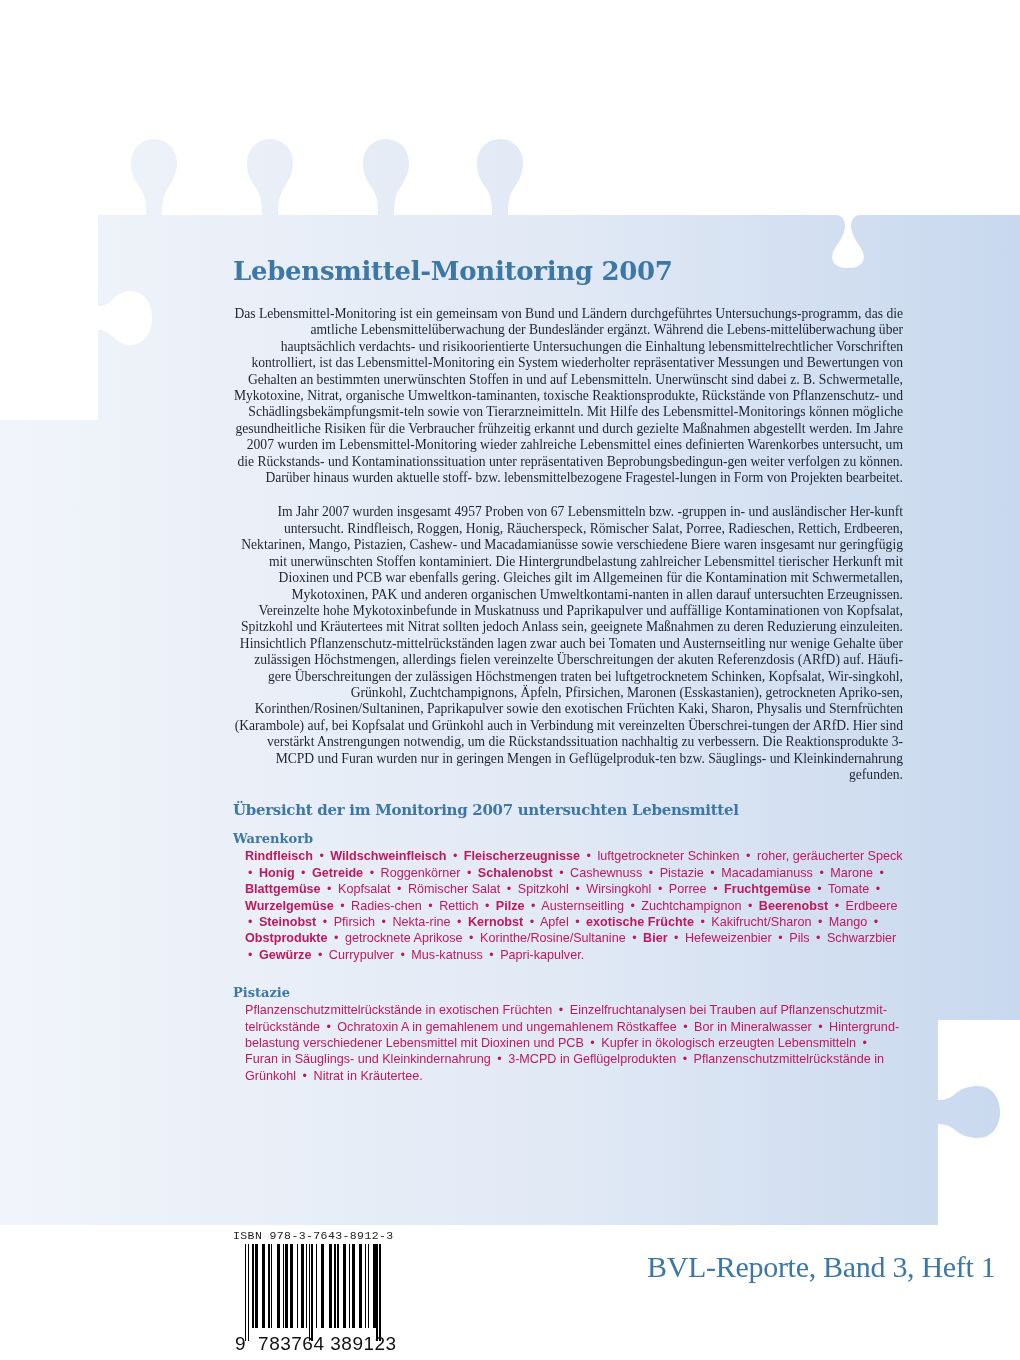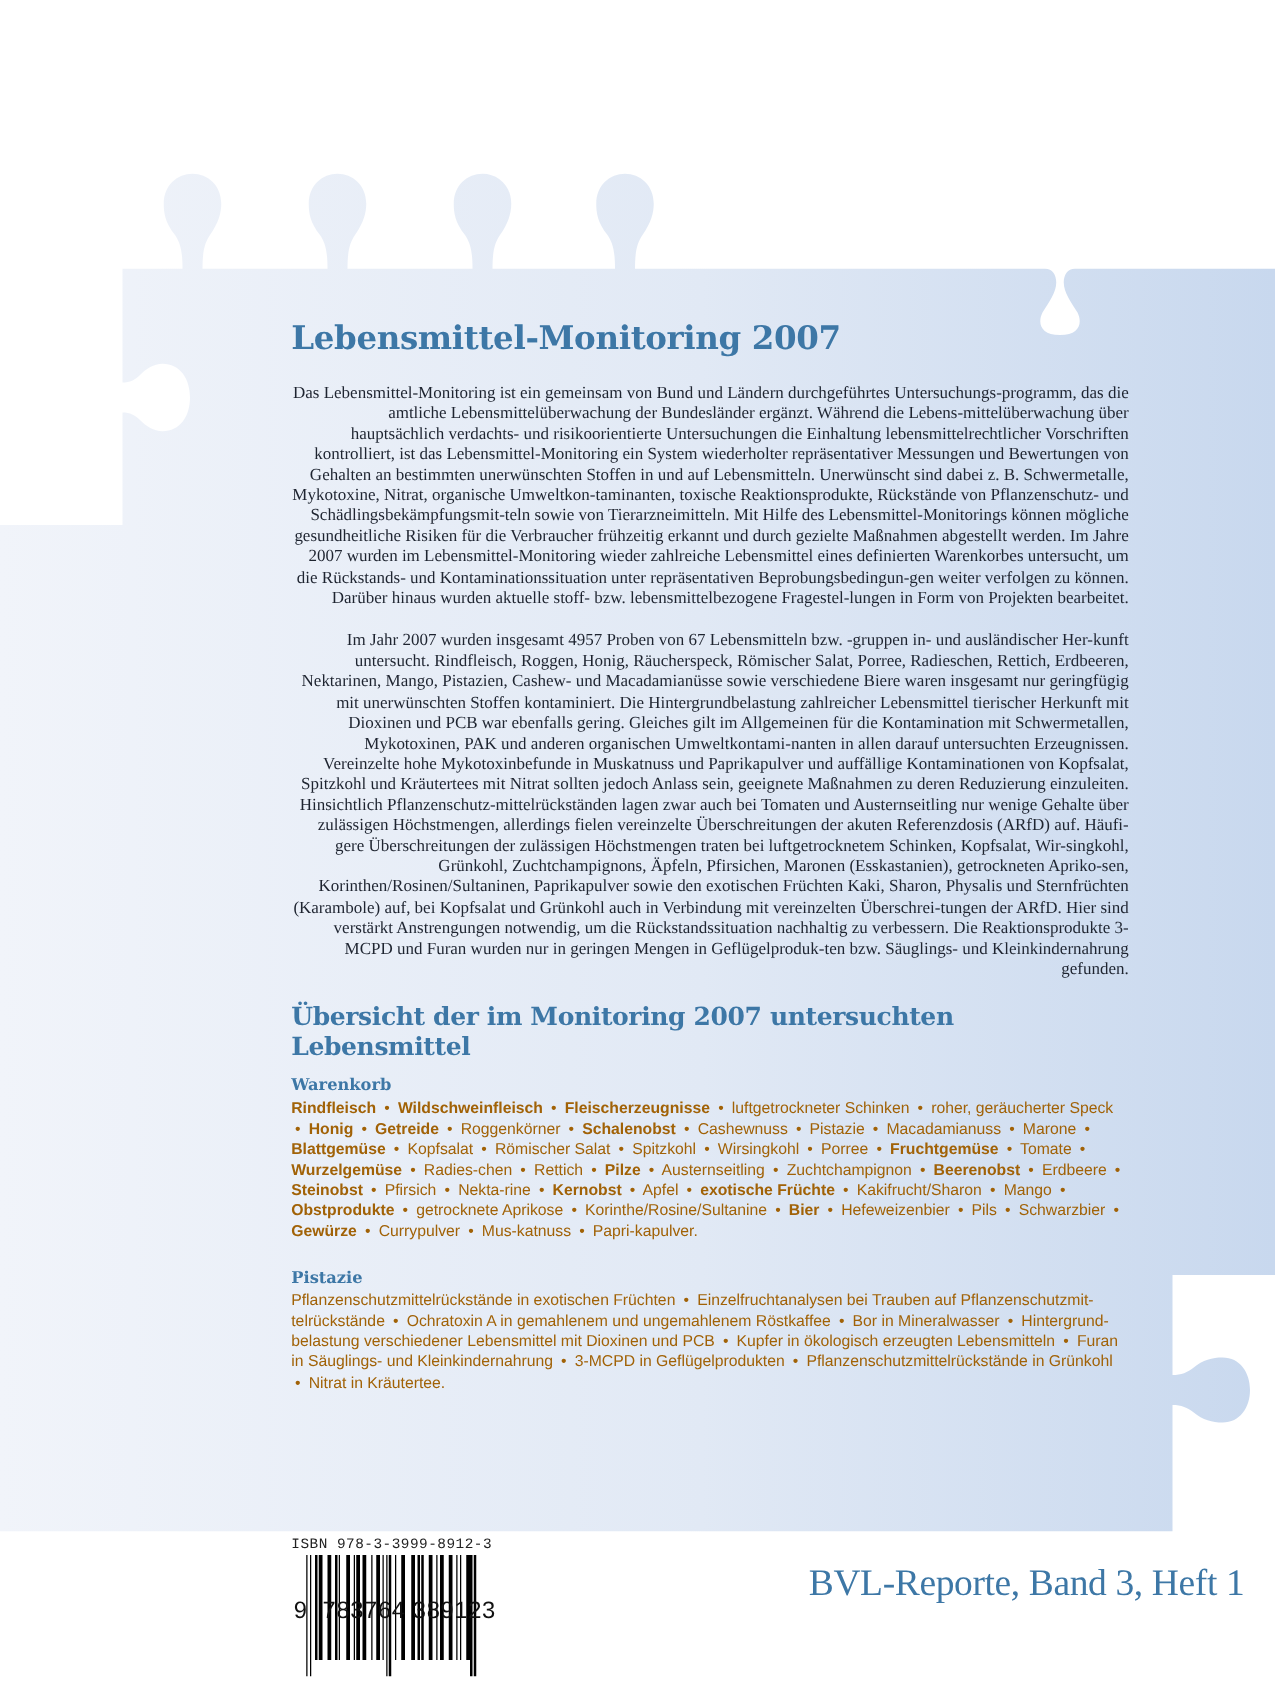--- a/index.html
+++ b/index.html
@@ -1,32 +1,32 @@
 <!DOCTYPE html>
 <html><head>
 <meta charset="utf-8">
 <style>
   html, body { margin:0; padding:0; }
   body { width:1020px; height:1360px; background:#ffffff; position:relative; overflow:hidden; font-family:"DejaVu Serif", serif; }
   #bg { position:absolute; left:0; top:0; width:1020px; height:1360px; }
   .content { position:absolute; left:233px; top:256px; width:670px; color:#1e2430; }
   .title { font-family:"DejaVu Serif", serif; font-size:26px; color:#3d77a6; margin:0 0 20px 0; letter-spacing:-0.3px; }
   .para { font-family:"Liberation Serif", serif; font-size:13.6px; line-height:16.4px; margin:0 0 18px 0; color:#1e2430; text-align:right; }
-  .h2 { font-family:"DejaVu Serif", serif; font-size:20px; color:#3d77a6; margin:18px 0 12px 0; letter-spacing:-0.3px; }
+  .h2 { font-family:"DejaVu Serif", serif; font-size:15px; color:#3d77a6; margin:18px 0 12px 0; letter-spacing:-0.3px; }
   .h3 { font-family:"DejaVu Serif", serif; font-size:13px; color:#3d77a6; margin:0 0 2px 0; }
-  .list { font-family:"Liberation Sans", sans-serif; font-size:12.6px; line-height:16.4px; color:#a16207; margin:0 0 22px 0; }
+  .list { font-family:"Liberation Sans", sans-serif; font-size:12.6px; line-height:16.4px; color:#be185d; margin:0 0 22px 12px; }
   .list b { font-weight:bold; }
   .sep { margin:0 3px; }
   .isbn-block { position:absolute; left:233px; top:1229px; width:190px; }
   .isbn-text { font-family:"Liberation Mono", monospace; font-size:11.5px; color:#222; letter-spacing:0.4px; }
   .barcode { display:flex; height:97px; align-items:flex-start; margin-top:2px; margin-left:12px; }
   .barcode span { display:block; background:#000; height:84px; }
   .barcode span.g { height:97px; }
   .barcode span.w { background:transparent; }
-  .ean { font-family:"Liberation Sans", sans-serif; font-size:19px; color:#111; position:absolute; top:1278px; left:235px; letter-spacing:0.5px; }
+  .ean { font-family:"Liberation Sans", sans-serif; font-size:19px; color:#111; position:absolute; top:1333px; left:235px; letter-spacing:0.5px; }
   .ean .d1 { margin-right:12px; }
   .series { position:absolute; left:647px; top:1250px; font-family:Liberation Serif, serif; font-size:30px; color:#3d77a6; letter-spacing:-0.3px; }
 </style>
 </head>
 <body>
 
 <svg id="bg" width="1020" height="1360" viewBox="0 0 1020 1360">
   <defs>
     <linearGradient id="panelGrad" x1="0" y1="0" x2="1" y2="0">
       <stop offset="0" stop-color="#f1f4fa"></stop>
@@ -57,21 +57,21 @@
   <h2 class="h2">Übersicht der im Monitoring 2007 untersuchten Lebensmittel</h2>
 
   <h3 class="h3">Warenkorb</h3>
   <div class="list" id="warenkorb-list"><b>Rindfleisch</b> <span class="sep">•</span> <b>Wildschweinfleisch</b> <span class="sep">•</span> <b>Fleischerzeugnisse</b> <span class="sep">•</span> <span>luftgetrockneter Schinken</span> <span class="sep">•</span> <span>roher, geräucherter Speck</span> <span class="sep">•</span> <b>Honig</b> <span class="sep">•</span> <b>Getreide</b> <span class="sep">•</span> <span>Roggenkörner</span> <span class="sep">•</span> <b>Schalenobst</b> <span class="sep">•</span> <span>Cashewnuss</span> <span class="sep">•</span> <span>Pistazie</span> <span class="sep">•</span> <span>Macadamianuss</span> <span class="sep">•</span> <span>Marone</span> <span class="sep">•</span> <b>Blattgemüse</b> <span class="sep">•</span> <span>Kopfsalat</span> <span class="sep">•</span> <span>Römischer Salat</span> <span class="sep">•</span> <span>Spitzkohl</span> <span class="sep">•</span> <span>Wirsingkohl</span> <span class="sep">•</span> <span>Porree</span> <span class="sep">•</span> <b>Fruchtgemüse</b> <span class="sep">•</span> <span>Tomate</span> <span class="sep">•</span> <b>Wurzelgemüse</b> <span class="sep">•</span> <span>Radies-chen</span> <span class="sep">•</span> <span>Rettich</span> <span class="sep">•</span> <b>Pilze</b> <span class="sep">•</span> <span>Austernseitling</span> <span class="sep">•</span> <span>Zuchtchampignon</span> <span class="sep">•</span> <b>Beerenobst</b> <span class="sep">•</span> <span>Erdbeere</span> <span class="sep">•</span> <b>Steinobst</b> <span class="sep">•</span> <span>Pfirsich</span> <span class="sep">•</span> <span>Nekta-rine</span> <span class="sep">•</span> <b>Kernobst</b> <span class="sep">•</span> <span>Apfel</span> <span class="sep">•</span> <b>exotische Früchte</b> <span class="sep">•</span> <span>Kakifrucht/Sharon</span> <span class="sep">•</span> <span>Mango</span> <span class="sep">•</span> <b>Obstprodukte</b> <span class="sep">•</span> <span>getrocknete Aprikose</span> <span class="sep">•</span> <span>Korinthe/Rosine/Sultanine</span> <span class="sep">•</span> <b>Bier</b> <span class="sep">•</span> <span>Hefeweizenbier</span> <span class="sep">•</span> <span>Pils</span> <span class="sep">•</span> <span>Schwarzbier</span> <span class="sep">•</span> <b>Gewürze</b> <span class="sep">•</span> <span>Currypulver</span> <span class="sep">•</span> <span>Mus-katnuss</span> <span class="sep">•</span> <span>Papri-kapulver.</span></div>
 
   <h3 class="h3">Pistazie</h3>
   <div class="list" id="projekte-list"><span>Pflanzenschutzmittelrückstände in exotischen Früchten</span> <span class="sep">•</span> <span>Einzelfruchtanalysen bei Trauben auf Pflanzenschutzmit-telrückstände</span> <span class="sep">•</span> <span>Ochratoxin A in gemahlenem und ungemahlenem Röstkaffee</span> <span class="sep">•</span> <span>Bor in Mineralwasser</span> <span class="sep">•</span> <span>Hintergrund-belastung verschiedener Lebensmittel mit Dioxinen und PCB</span> <span class="sep">•</span> <span>Kupfer in ökologisch erzeugten Lebensmitteln</span> <span class="sep">•</span> <span>Furan in Säuglings- und Kleinkindernahrung</span> <span class="sep">•</span> <span>3-MCPD in Geflügelprodukten</span> <span class="sep">•</span> <span>Pflanzenschutzmittelrückstände in Grünkohl</span> <span class="sep">•</span> <span>Nitrat in Kräutertee.</span></div>
 </div>
 
 <div class="isbn-block">
-  <div class="isbn-text">ISBN 978-3-3999-8912-3</div>
+  <div class="isbn-text">ISBN 978-3-7643-8912-3</div>
   <div class="barcode" id="barcode">
       <span class="g" style="width: 1.45px;"></span>
       <span class="w" style="width: 1.45px;"></span>
       <span class="g" style="width: 1.45px;"></span>
       <span class="w" style="width: 2.9px;"></span>
       <span style="width: 1.45px;"></span>
       <span class="w" style="width: 1.45px;"></span>
       <span style="width: 2.9px;"></span>
       <span class="w" style="width: 4.35px;"></span>
       <span style="width: 2.9px;"></span>

